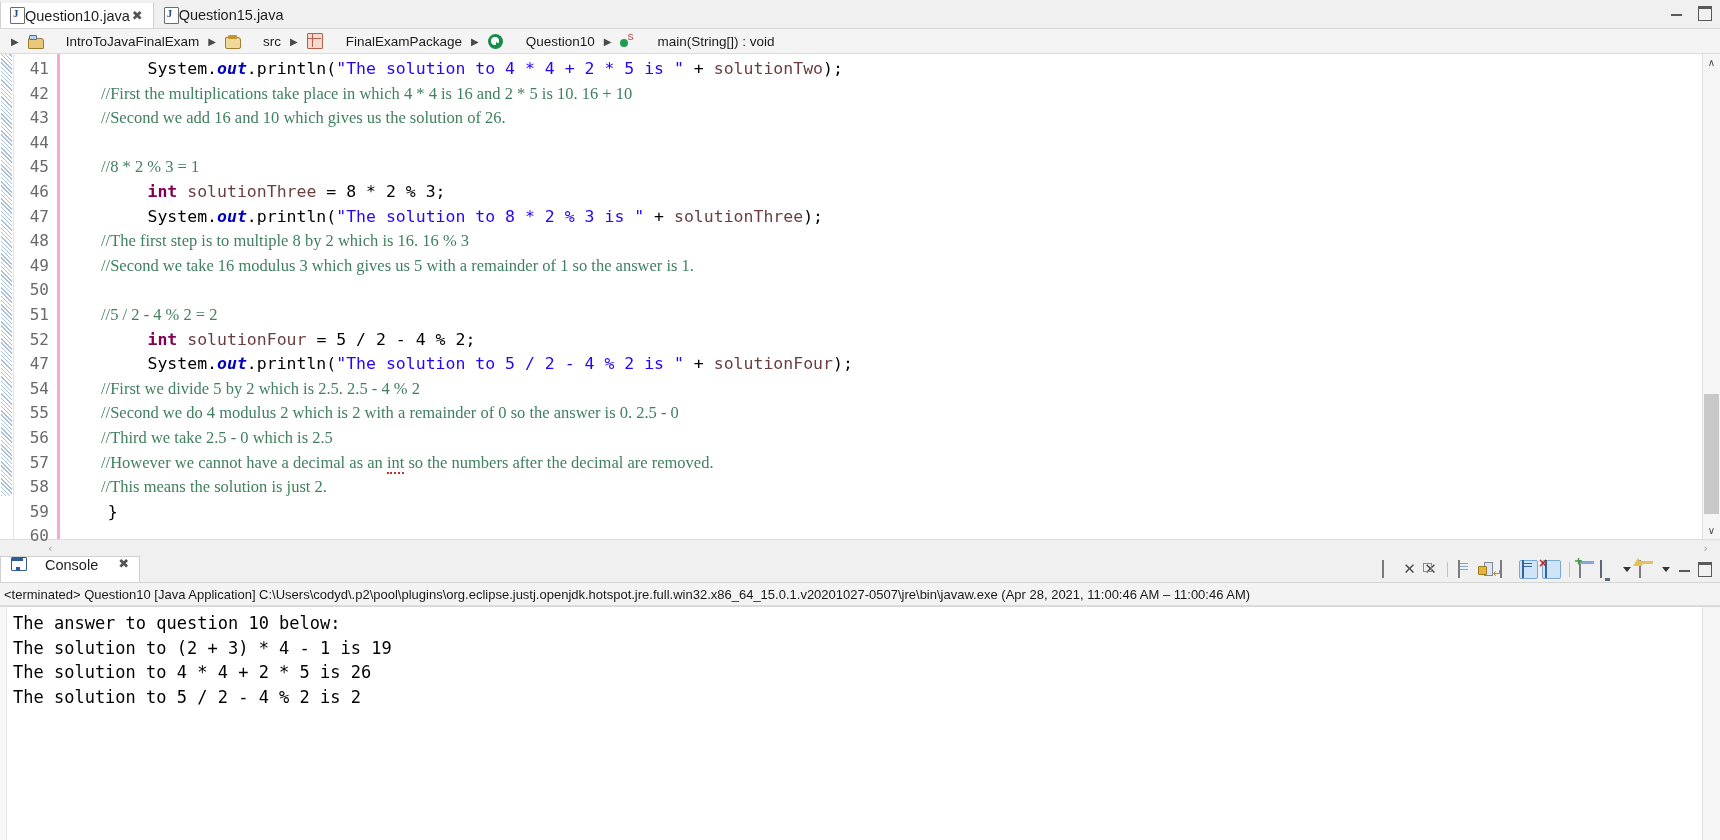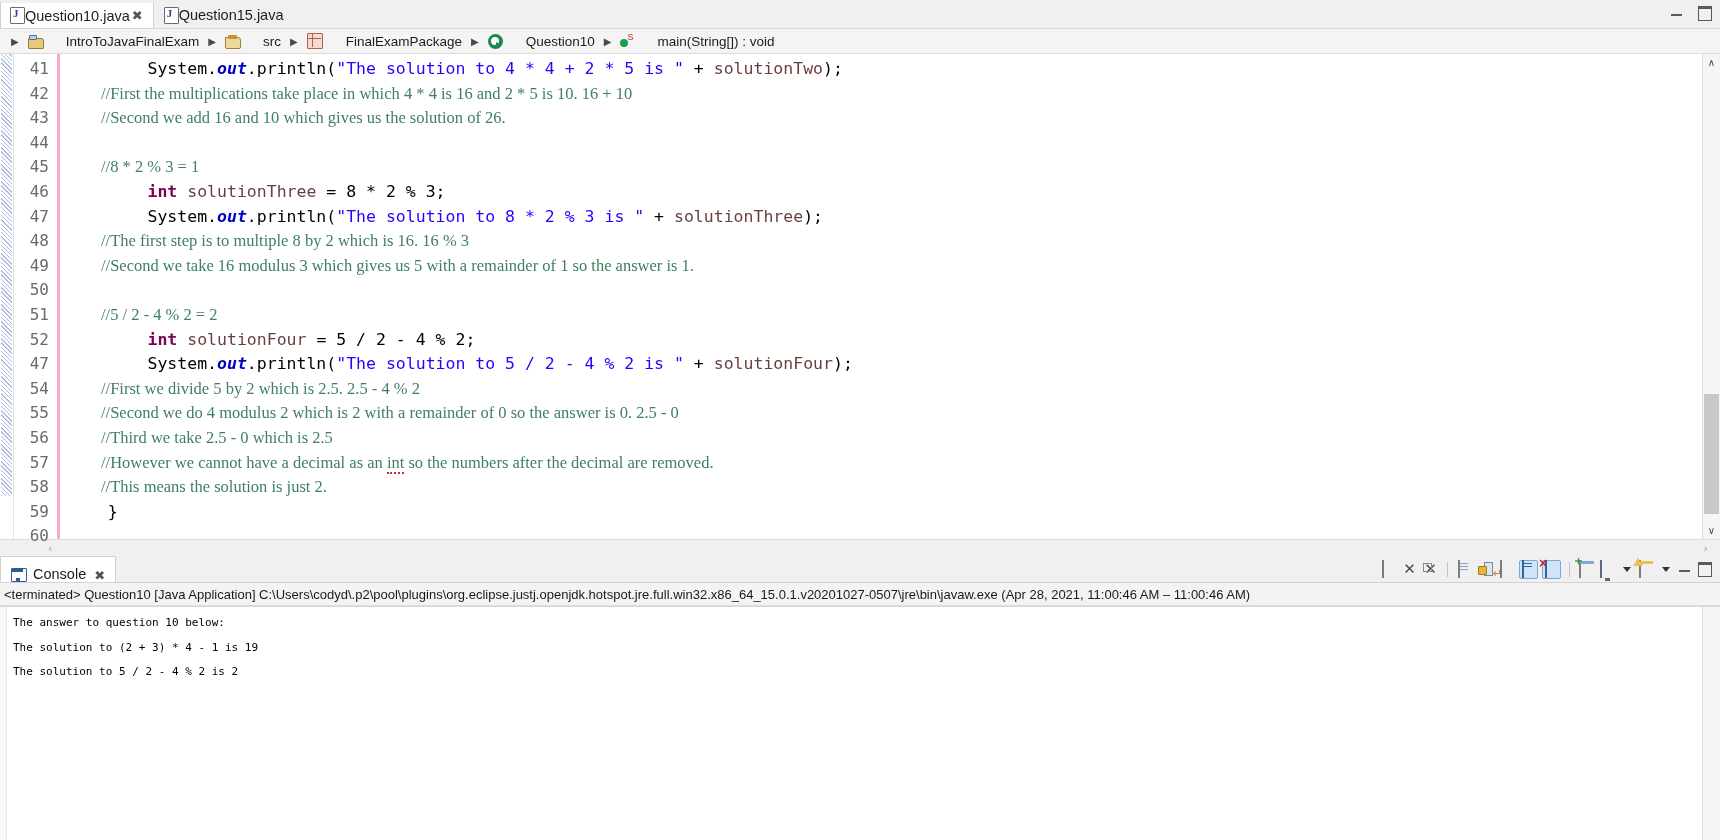--- a/index.html
+++ b/index.html
@@ -123,21 +123,21 @@
   .hs-right{margin-left:auto;color:#9a9a9a;font-size:11px;padding-right:12px;
     font-family:"DejaVu Sans",sans-serif;}
 
   
   .console-pane{flex:1;display:flex;flex-direction:column;background:#f0f0f0;min-height:0;}
   .console-tabbar{
     height:26px;background:#f0f0f0;display:flex;align-items:stretch;position:relative;
     border-bottom:1px solid #d4d4d4;
   }
   .ctab{
-    display:flex;align-items:flex-end;gap:6px;padding:0 10px;background:#ffffff;
+    display:flex;align-items:flex-start;gap:18px;padding:0 10px;background:#ffffff;
     border:1px solid #d0d0d0;border-bottom:none;font-size:14.5px;color:#1b1b1b;
     box-sizing:border-box;
   }
   .ctab-ico{width:14px;height:12px;border:1.6px solid #2f5b97;background:#ffffff;border-radius:1px;
     position:relative;flex:none;}
   .ctab-ico:before{content:"";position:absolute;left:0;top:0;width:11px;height:3px;background:#2f5b97;}
   .ctab-ico:after{content:"";position:absolute;left:4px;top:9px;width:4px;height:3px;background:#2f5b97;}
   .ctoolbar{margin-left:auto;display:flex;align-items:center;gap:4px;padding-right:6px;}
   .tbi{width:17px;height:17px;position:relative;flex:none;}
   .tbsep{width:1px;height:15px;background:#c3c3c3;margin:0 4px;}
@@ -184,21 +184,21 @@
     height:22px;background:#f3f3f3;display:flex;align-items:center;padding:0 4px;
     font-size:13px;color:#1a1a1a;white-space:nowrap;overflow:hidden;
     border-bottom:1px solid #dcdcdc;
   }
   .console-out{
     flex:1;background:#ffffff;display:flex;min-height:0;position:relative;
     border-top:1px solid #d8d8d8;
   }
   .co-text{
     flex:1;padding:4px 0 0 6px;font-family:"DejaVu Sans Mono", monospace;
-    font-size:11px;color:#000;white-space:pre;line-height:24.6px;overflow:hidden;
+    font-size:17px;color:#000;white-space:pre;line-height:24.6px;overflow:hidden;
   }
   .co-scroll{width:17px;background:#f5f5f5;border-left:1px solid #e0e0e0;position:relative;}
   .co-left-rail{width:6px;background:#f7f7f7;border-right:1px solid #e8e8e8;}
 </style>
 </head>
 <body>
 
 <div class="app">
 
   <div class="tabbar">
@@ -306,17 +306,17 @@
         <span class="caret"></span>
         <span class="tbi"><span class="i-pin"></span></span>
         <span class="caret"></span>
         <span class="vwmin"></span>
         <span class="vwmax"></span>
       </div>
     </div>
     <div class="console-status">&lt;terminated&gt; Question10 [Java Application] C:\Users\codyd\.p2\pool\plugins\org.eclipse.justj.openjdk.hotspot.jre.full.win32.x86_64_15.0.1.v20201027-0507\jre\bin\javaw.exe  (Apr 28, 2021, 11:00:46 AM – 11:00:46 AM)</div>
     <div class="console-out">
       <div class="co-left-rail"></div>
-      <div class="co-text" id="coText"><div>The answer to question 10 below:</div><div>The solution to (2 + 3) * 4 - 1 is 19</div><div>The solution to 5 / 2 - 4 % 2 is 2</div></div>
+      <div class="co-text" id="coText"><div>The answer to question 10 below:</div><div>The solution to (2 + 3) * 4 - 1 is 19</div><div>The solution to 4 * 4 + 2 * 5 is 26</div><div>The solution to 5 / 2 - 4 % 2 is 2</div></div>
       <div class="co-scroll"></div>
     </div>
   </div>
 </div>
 
 </body></html>

